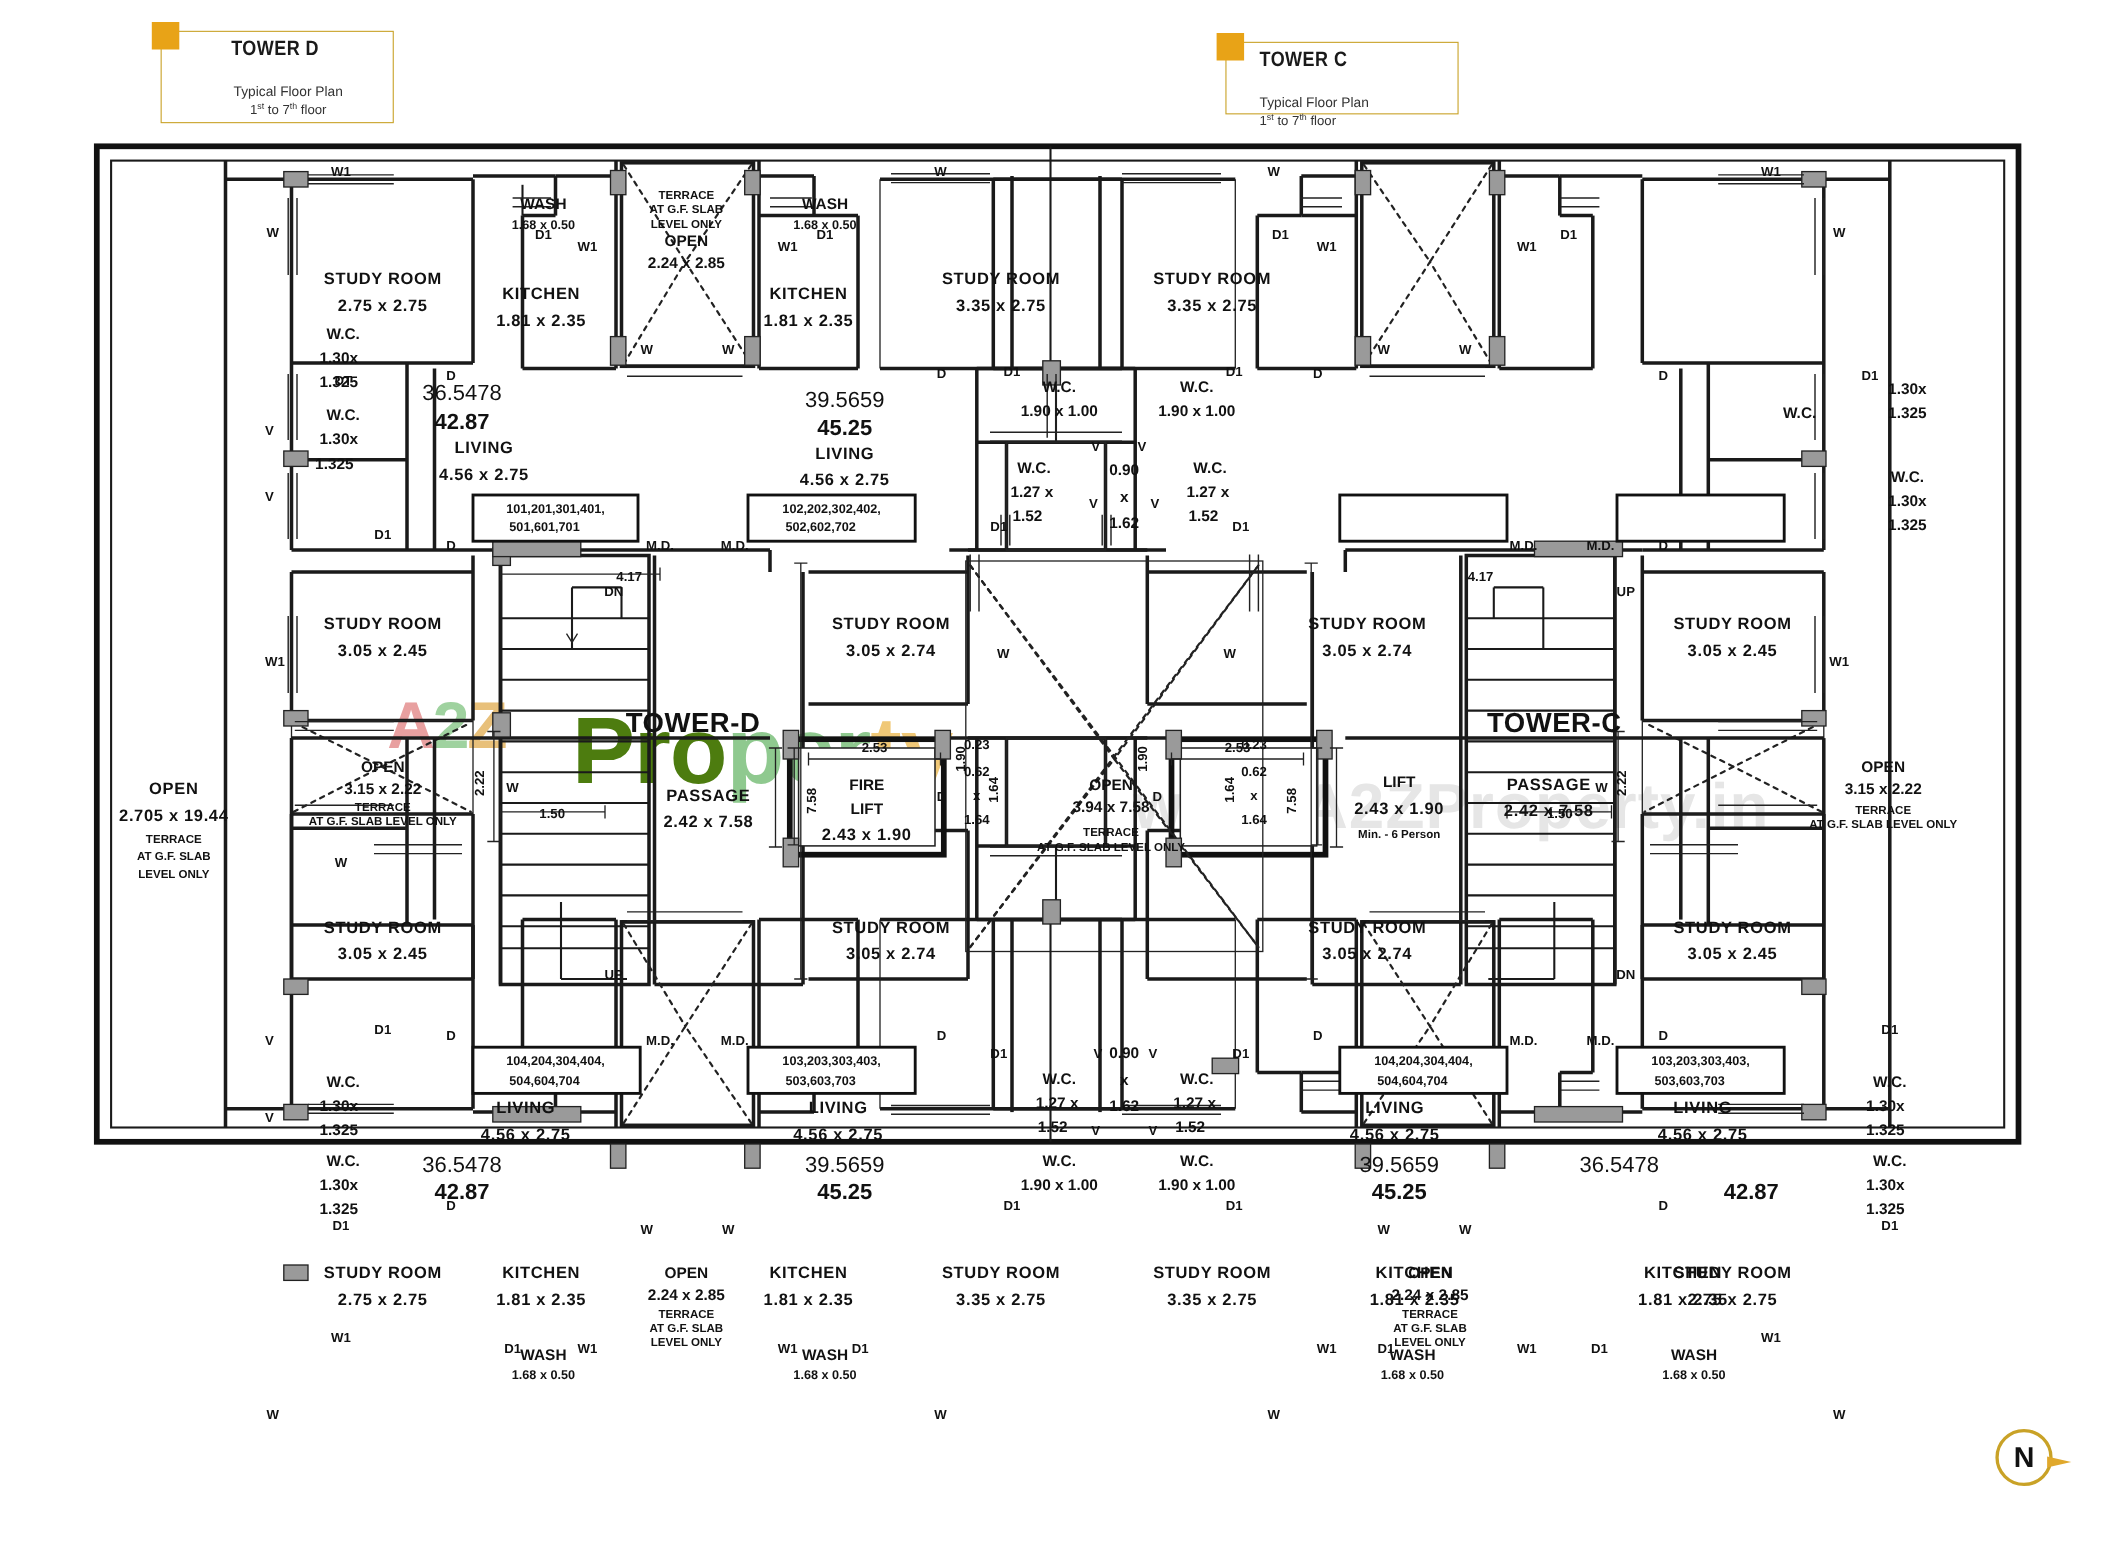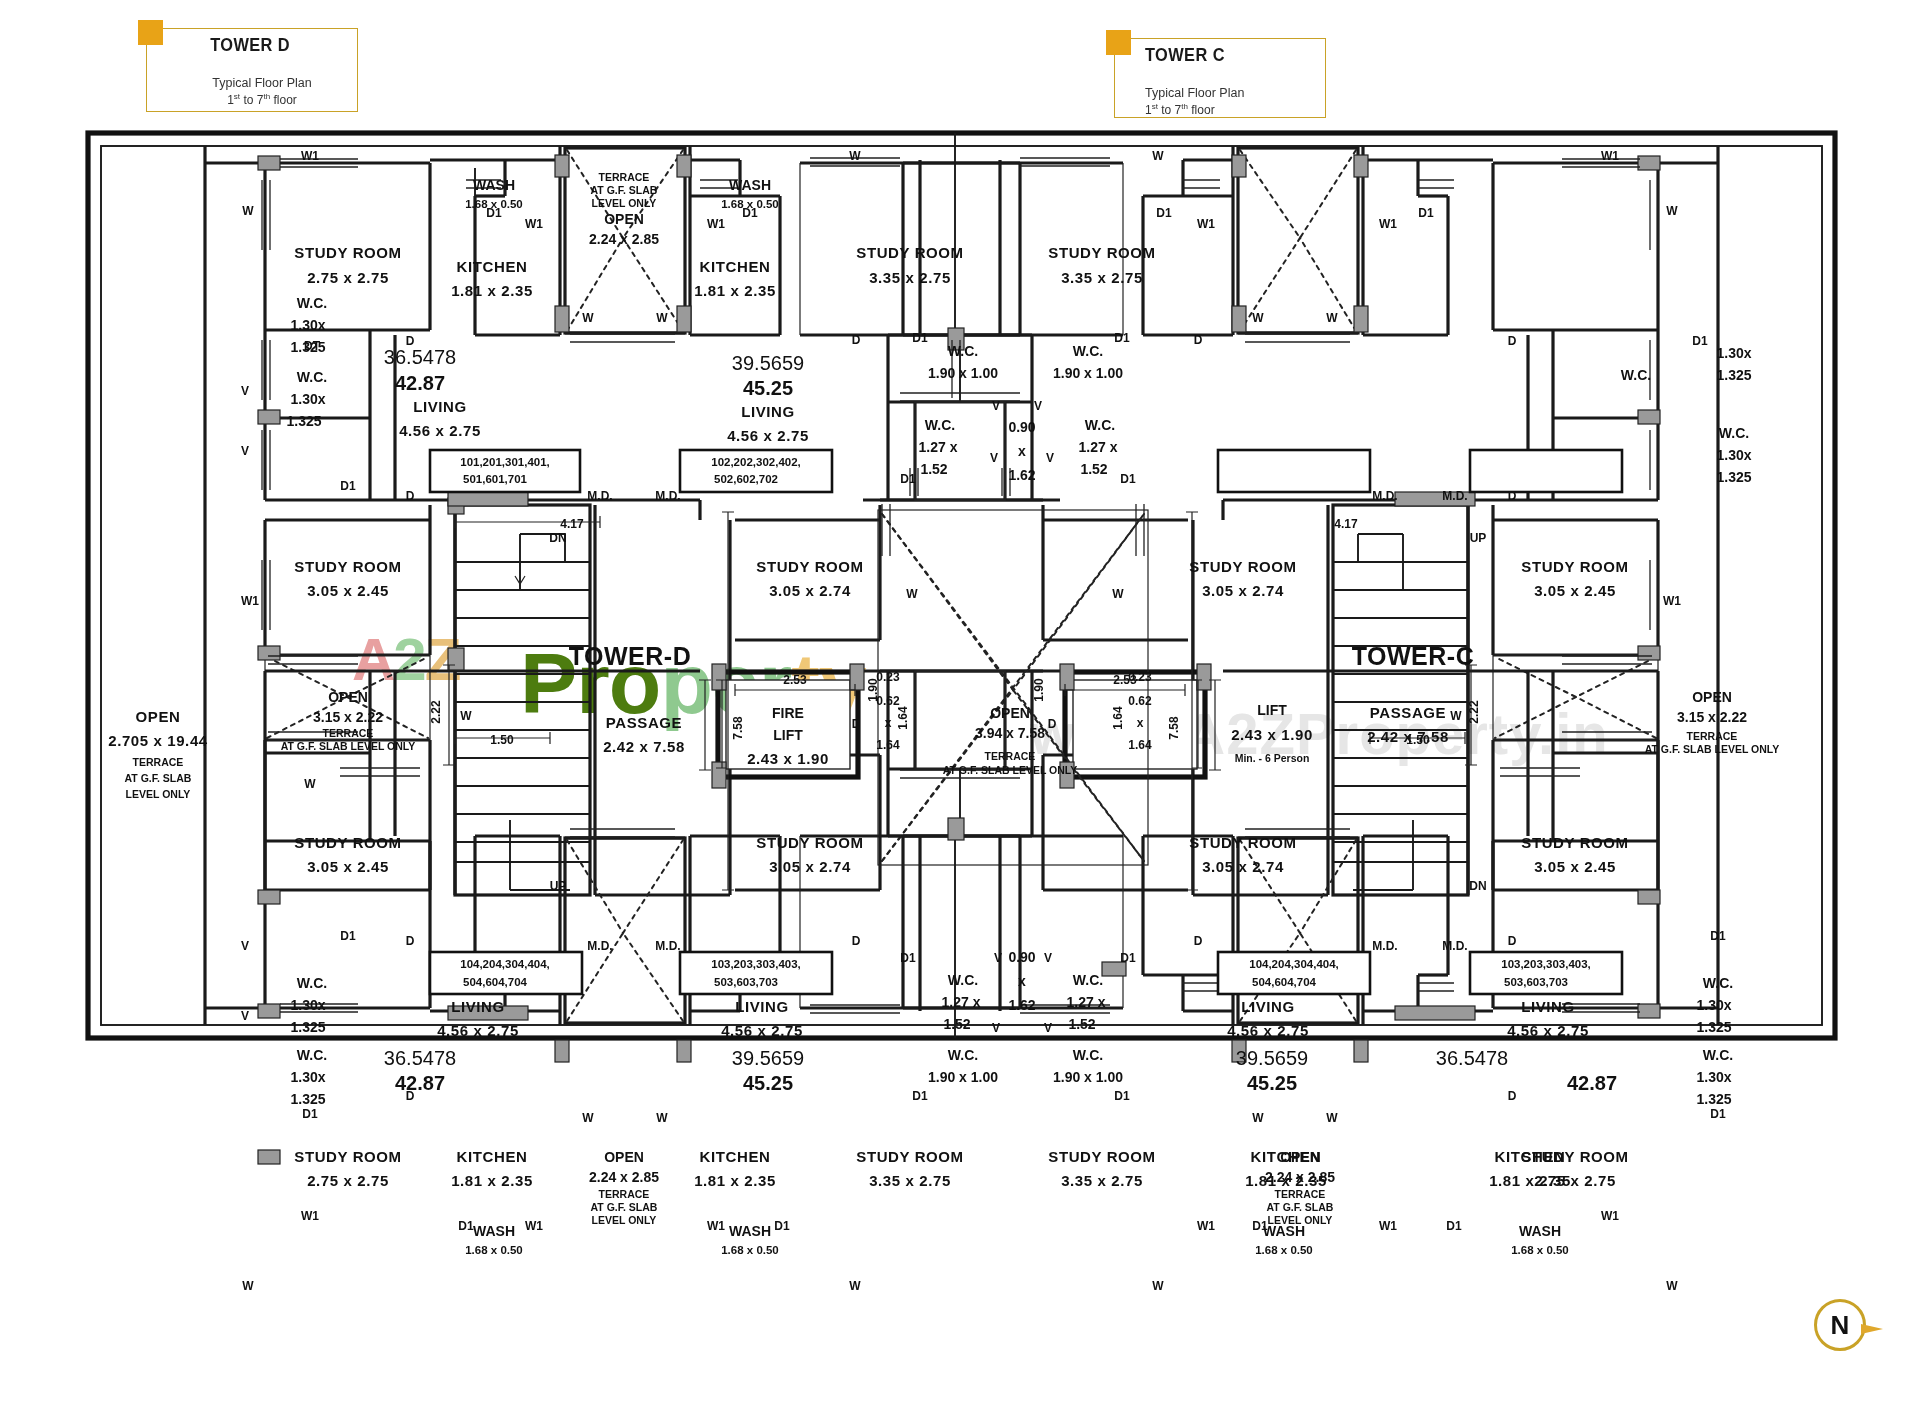--- a/index.html
+++ b/index.html
@@ -62,21 +62,21 @@
 
   <div class="legend" style="left:146px;top:28px;width:212px;height:84px;text-align:center;">
     <div class="swatch"></div>
     <div class="t1">TOWER D</div>
     <div class="t2">Typical Floor Plan</div>
     <div class="t3">
       <span>1</span><sup>st</sup><span> to 7</span><sup>th</sup><span> floor</span>
     </div>
   </div>
 
-  <div class="legend" style="left:1114px;top:38px;width:212px;height:80px;">
+  <div class="legend" style="left:1114px;top:38px;width:212px;height:66px;">
     <div class="swatch"></div>
     <div class="t1">TOWER C</div>
     <div class="t2">Typical Floor Plan</div>
     <div class="t3">
       <span>1</span><sup>st</sup><span> to 7</span><sup>th</sup><span> floor</span>
     </div>
   </div>
 
   <div class="wm wm-a2z" style="left:352px;top:630px;">
     <span class="a">A</span><span class="two">2</span><span class="z">Z</span>

